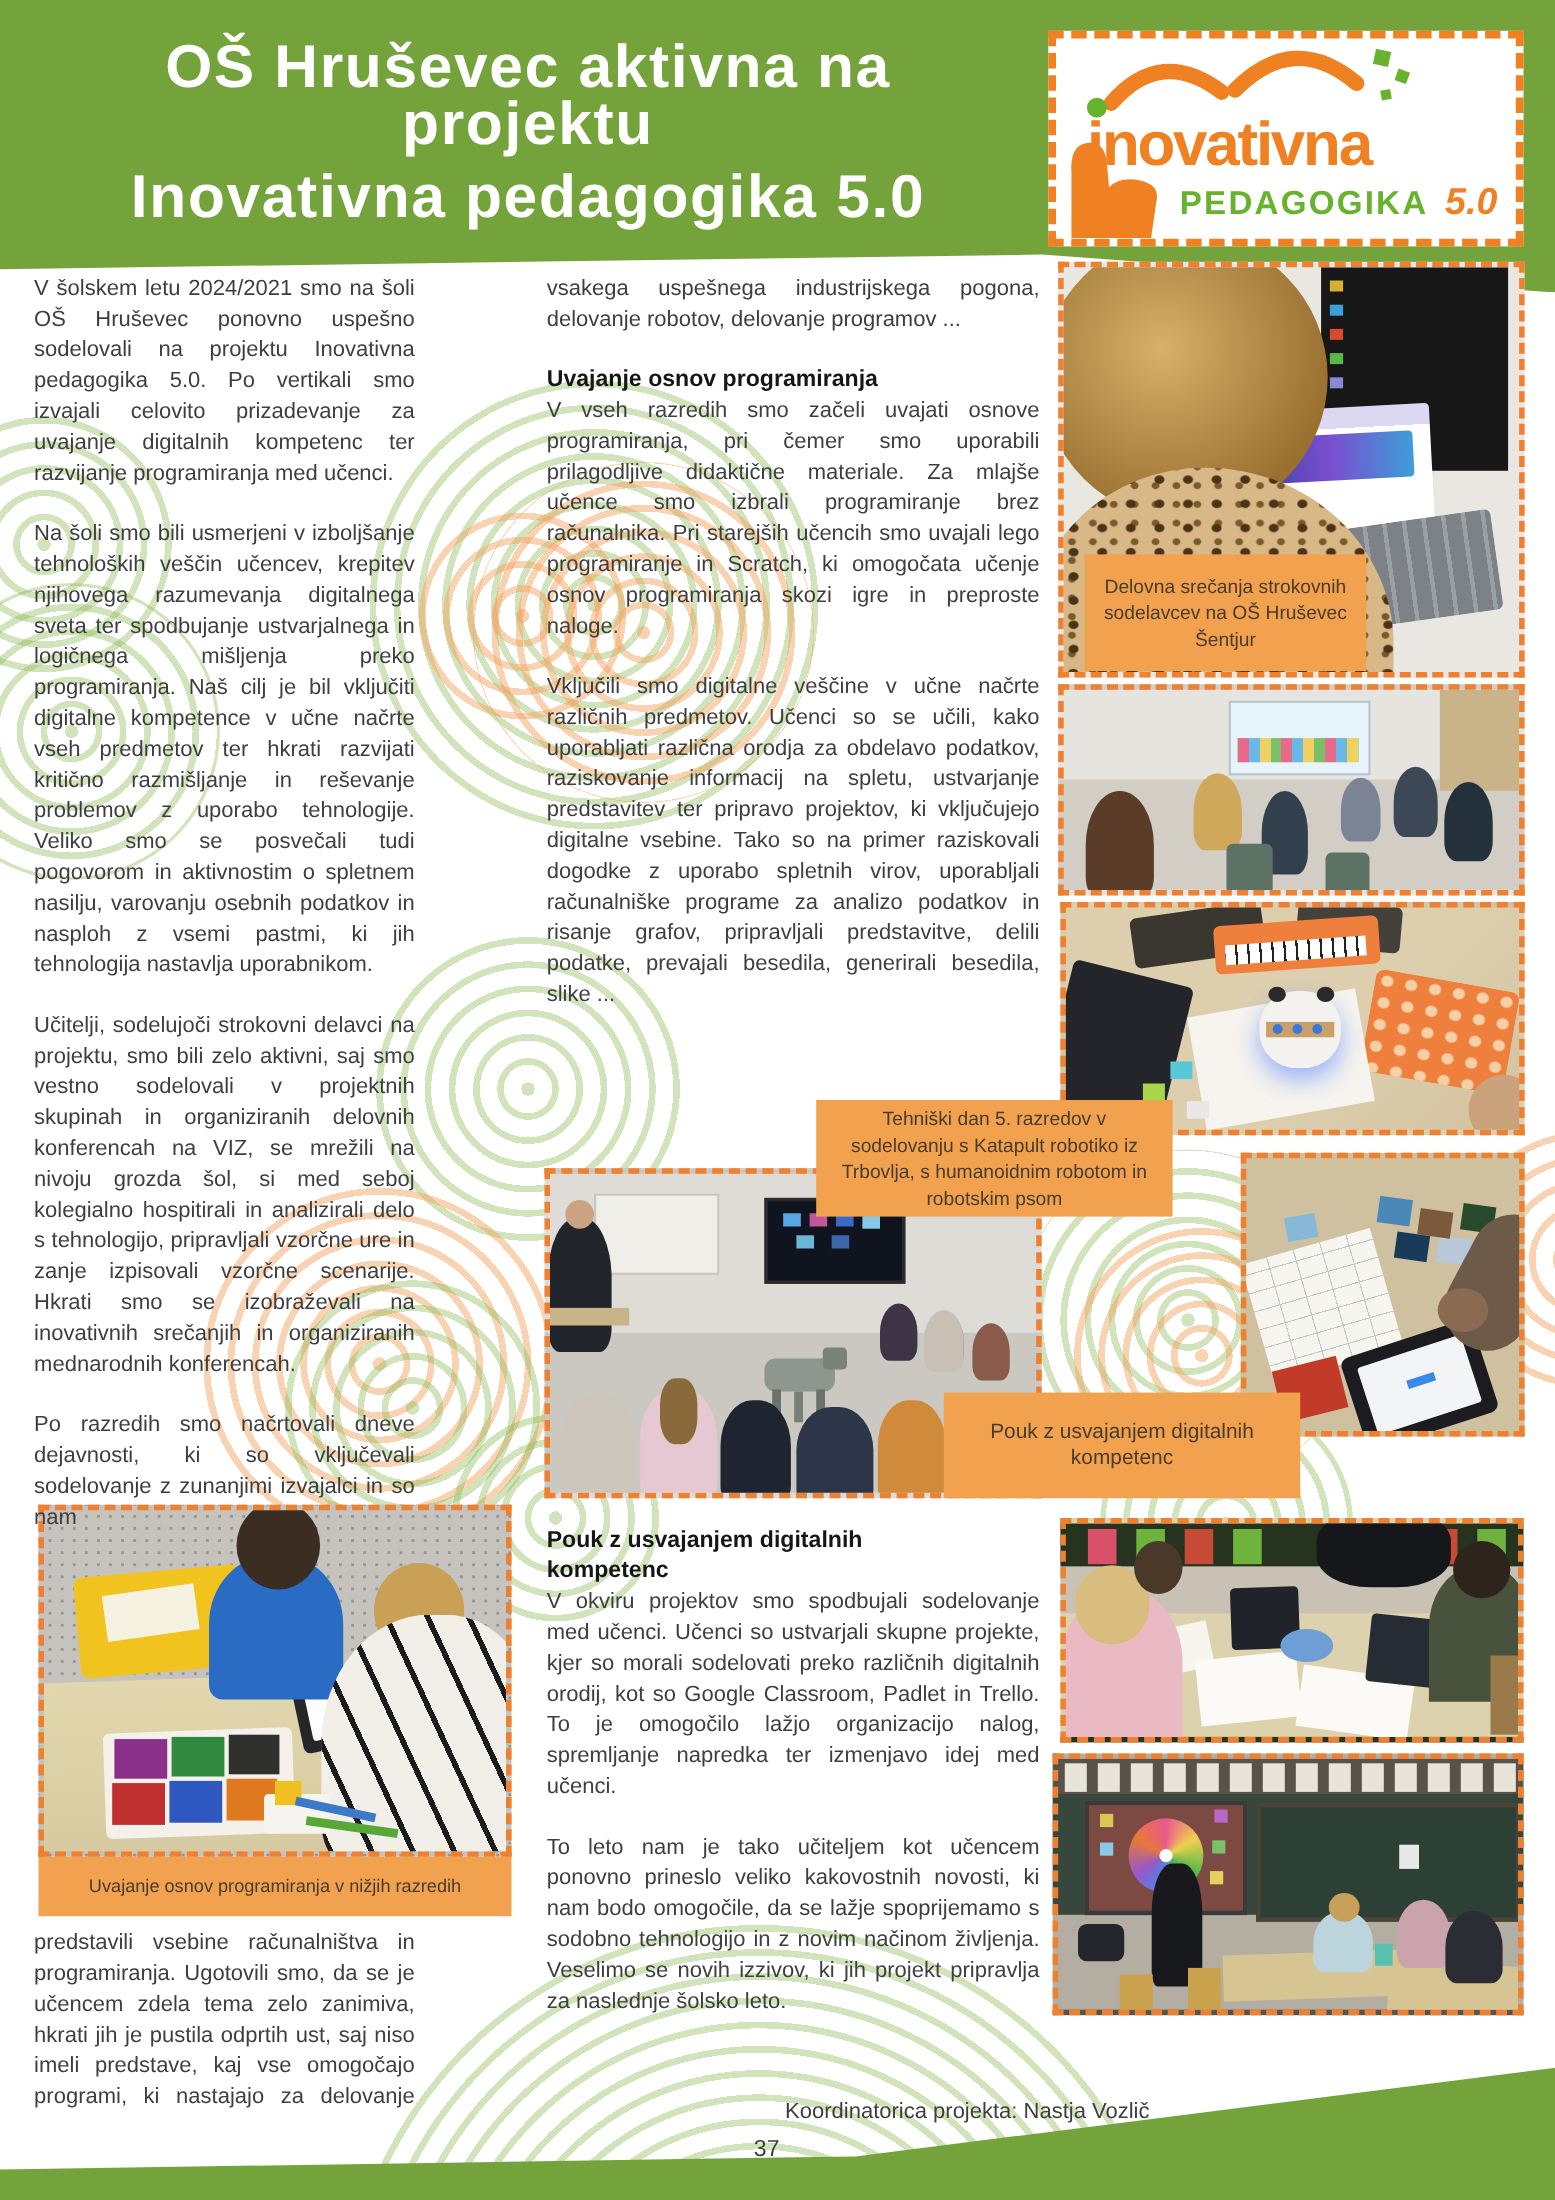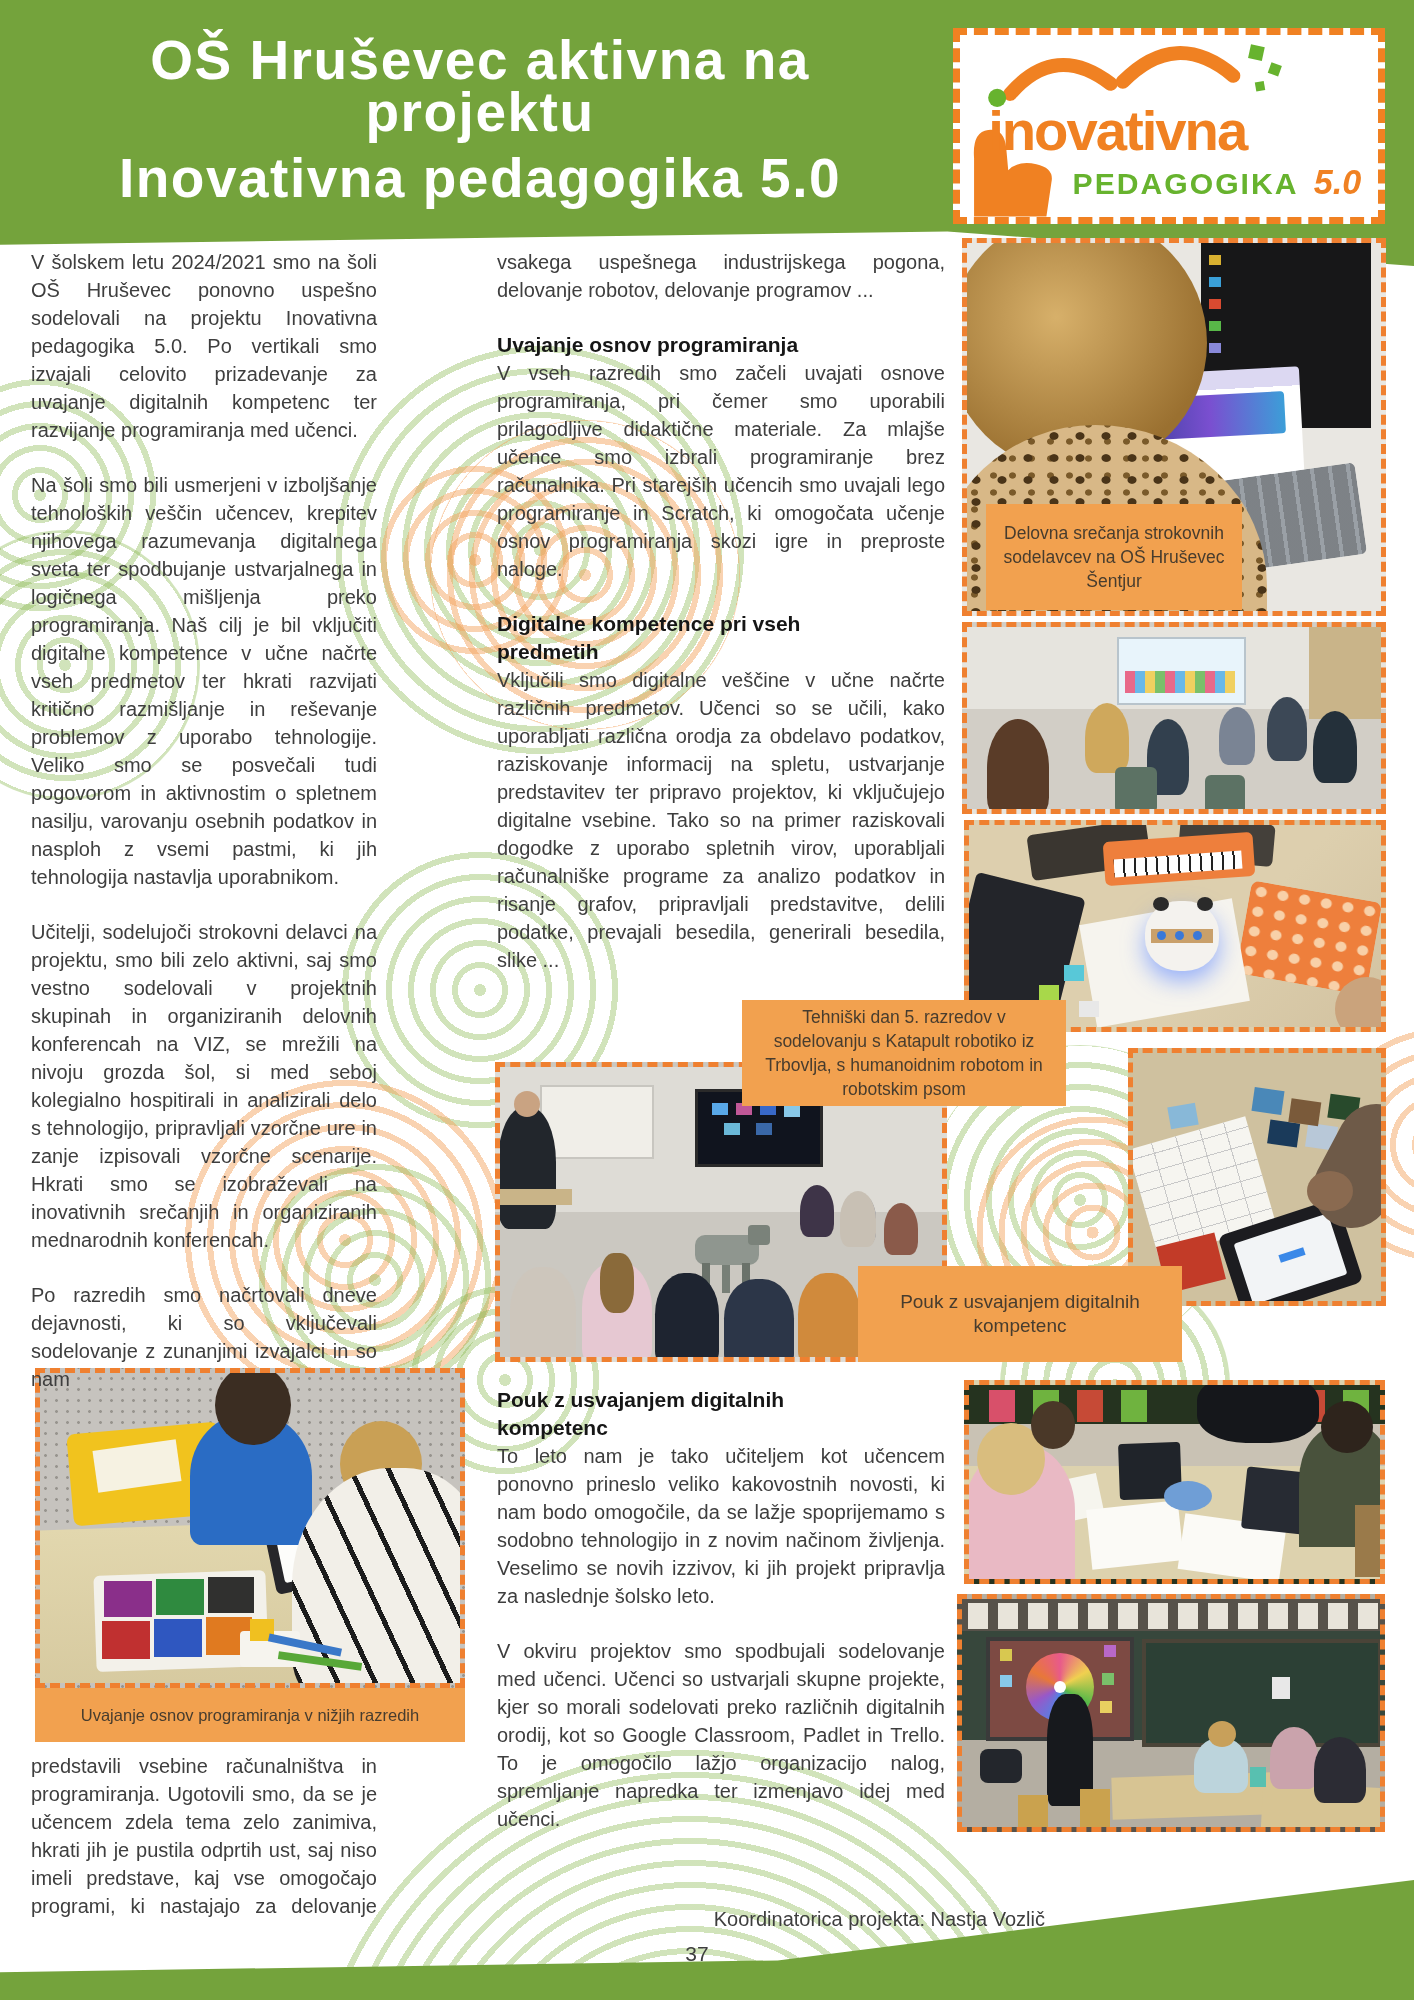--- a/index.html
+++ b/index.html
@@ -83,21 +83,20 @@
     <p>V šolskem letu 2024/2021 smo na šoli OŠ Hruševec ponovno uspešno sodelovali na projektu Inovativna pedagogika 5.0. Po vertikali smo izvajali celovito prizadevanje za uvajanje digitalnih kompetenc ter razvijanje programiranja med učenci.</p>
     <p>Na šoli smo bili usmerjeni v izboljšanje tehnoloških veščin učencev, krepitev njihovega razumevanja digitalnega sveta ter spodbujanje ustvarjalnega in logičnega mišljenja preko programiranja. Naš cilj je bil vključiti digitalne kompetence v učne načrte vseh predmetov ter hkrati razvijati kritično razmišljanje in reševanje problemov z uporabo tehnologije. Veliko smo se posvečali tudi pogovorom in aktivnostim o spletnem nasilju, varovanju osebnih podatkov in nasploh z vsemi pastmi, ki jih tehnologija nastavlja uporabnikom.</p>
     <p>Učitelji, sodelujoči strokovni delavci na projektu, smo bili zelo aktivni, saj smo vestno sodelovali v projektnih skupinah in organiziranih delovnih konferencah na VIZ, se mrežili na nivoju grozda šol, si med seboj kolegialno hospitirali in analizirali delo s tehnologijo, pripravljali vzorčne ure in zanje izpisovali vzorčne scenarije. Hkrati smo se izobraževali na inovativnih srečanjih in organiziranih mednarodnih konferencah.</p>
     <p class="jl">Po razredih smo načrtovali dneve dejavnosti, ki so vključevali sodelovanje z zunanjimi izvajalci in so nam</p>
   </div>
 
   <div class="col" style="left:497px;top:248px;width:448px;">
     <p>vsakega uspešnega industrijskega pogona, delovanje robotov, delovanje programov ...</p>
     <h3>Uvajanje osnov programiranja</h3>
     <p>V vseh razredih smo začeli uvajati osnove programiranja, pri čemer smo uporabili prilagodljive didaktične materiale. Za mlajše učence smo izbrali programiranje brez računalnika. Pri starejših učencih smo uvajali lego programiranje in Scratch, ki omogočata učenje osnov programiranja skozi igre in preproste naloge.</p>
-    <h3 class="mt">Digitalne kompetence pri vseh predmetih</h3>
     <p>Vključili smo digitalne veščine v učne načrte različnih predmetov. Učenci so se učili, kako uporabljati različna orodja za obdelavo podatkov, raziskovanje informacij na spletu, ustvarjanje predstavitev ter pripravo projektov, ki vključujejo digitalne vsebine. Tako so na primer raziskovali dogodke z uporabo spletnih virov, uporabljali računalniške programe za analizo podatkov in risanje grafov, pripravljali predstavitve, delili podatke, prevajali besedila, generirali besedila, slike ...</p>
   </div>
 
   <div class="photo" style="left:962px;top:238px;width:424px;height:378px;background:#e9e7e2;" aria-hidden="true">
     <div class="e" style="right:10px;top:0;width:170px;height:185px;background:#171718;"></div>
     <div class="e" style="right:160px;top:12px;width:12px;height:10px;background:#d8b030;box-shadow:0 22px #3aa0d8,0 44px #d84a30,0 66px #58b848,0 88px #8888d8;"></div>
     <div class="e" style="left:150px;top:128px;width:185px;height:118px;background:linear-gradient(180deg,#dcd8f2 0 16%,#ffffff 16%);border-radius:4px;transform:rotate(-3deg);"></div>
     <div class="e" style="left:168px;top:152px;width:150px;height:42px;background:linear-gradient(90deg,#3c3f9e,#7a4fd0,#3c9ed8);border-radius:4px;transform:rotate(-3deg);"></div>
     <div class="e" style="left:120px;top:238px;width:275px;height:92px;background:#9aa0a6;border-radius:6px;transform:rotate(-8deg);background-image:repeating-linear-gradient(90deg,rgba(40,40,40,.25) 0 14px,rgba(0,0,0,0) 14px 18px);"></div>
     <div class="e" style="left:-20px;top:-30px;width:260px;height:260px;background:radial-gradient(circle at 42% 40%,#d7b06a,#9a7030 72%);border-radius:50%;"></div>
@@ -237,22 +236,22 @@
     <div class="e" style="left:232px;top:138px;width:54px;height:56px;background:#bcd4dc;border-radius:50% 50% 20% 20%;"></div>
     <div class="e" style="left:246px;top:122px;width:28px;height:26px;background:#c8a05a;border-radius:50%;"></div>
     <div class="e" style="left:308px;top:128px;width:48px;height:62px;background:#caa3ac;border-radius:50% 50% 20% 20%;"></div>
     <div class="e" style="left:352px;top:138px;width:52px;height:66px;background:#2c2c34;border-radius:50% 50% 20% 20%;"></div>
     <div class="e" style="left:288px;top:168px;width:16px;height:20px;background:#58c0b0;"></div>
     <div class="e" style="left:118px;top:190px;width:30px;height:42px;background:#caa24e;box-shadow:-62px 6px #caa24e;"></div>
   </div>
 
   <div class="col" style="left:497px;top:1386px;width:448px;">
     <h3>Pouk z usvajanjem digitalnih kompetenc</h3>
+    <p>V okviru projektov smo spodbujali sodelovanje med učenci. Učenci so ustvarjali skupne projekte, kjer so morali sodelovati preko različnih digitalnih orodij, kot so Google Classroom, Padlet in Trello. To je omogočilo lažjo organizacijo nalog, spremljanje napredka ter izmenjavo idej med učenci.</p>
     <p>To leto nam je tako učiteljem kot učencem ponovno prineslo veliko kakovostnih novosti, ki nam bodo omogočile, da se lažje spoprijemamo s sodobno tehnologijo in z novim načinom življenja. Veselimo se novih izzivov, ki jih projekt pripravlja za naslednje šolsko leto.</p>
-    <p>V okviru projektov smo spodbujali sodelovanje med učenci. Učenci so ustvarjali skupne projekte, kjer so morali sodelovati preko različnih digitalnih orodij, kot so Google Classroom, Padlet in Trello. To je omogočilo lažjo organizacijo nalog, spremljanje napredka ter izmenjavo idej med učenci.</p>
   </div>
 
   <div class="col" style="left:31px;top:1752px;width:346px;">
     <p class="jl">predstavili vsebine računalništva in programiranja. Ugotovili smo, da se je učencem zdela tema zelo zanimiva, hkrati jih je pustila odprtih ust, saj niso imeli predstave, kaj vse omogočajo programi, ki nastajajo za delovanje</p>
   </div>
 
   <div class="credit">Koordinatorica projekta: Nastja Vozlič</div>
   <div class="pageno">37</div>
   <div class="footer-band"></div>
 

